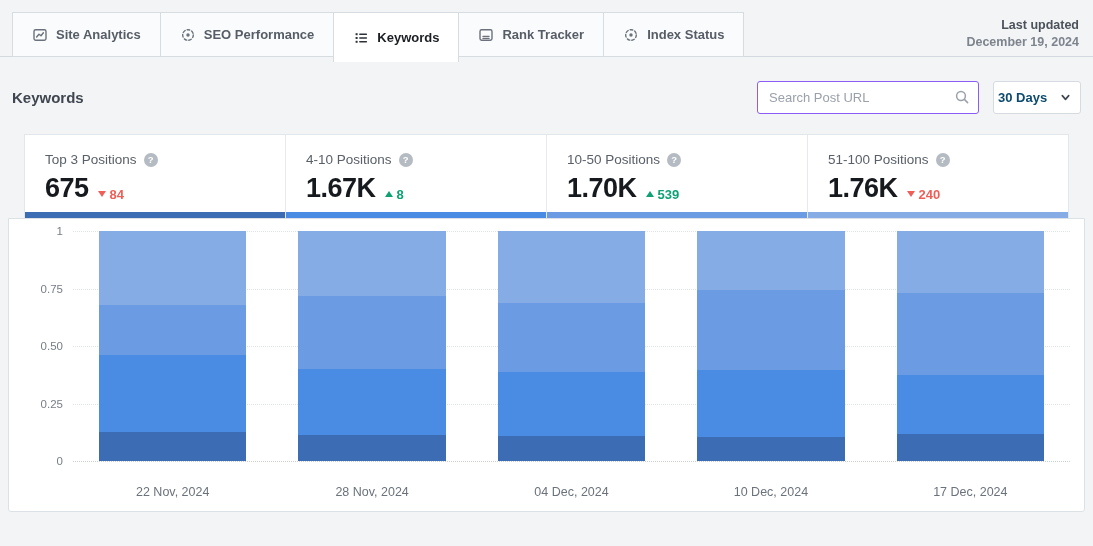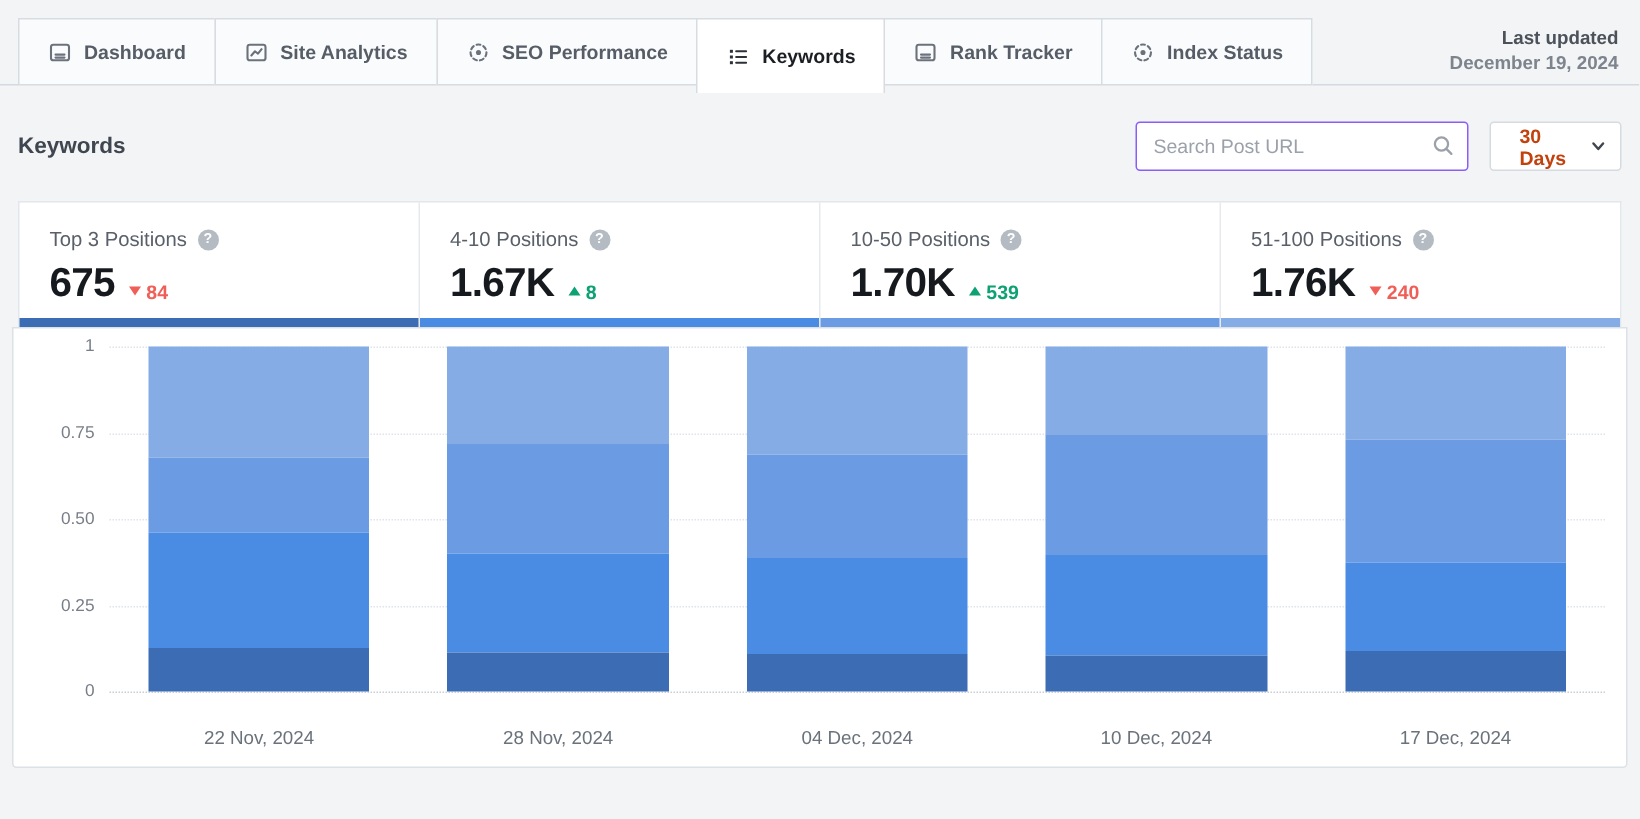--- a/index.html
+++ b/index.html
@@ -34,26 +34,26 @@
   .search-wrap input {
     width:100%; height:100%; border:1px solid #8b5cf6; border-radius:3px;
     background:#fff; padding:0 32px 0 11px; font-size:13px; color:#3f4650;
     font-family:"Liberation Sans", sans-serif; outline:none;
   }
   .search-wrap input::placeholder { color:#9aa1ab; }
   .search-wrap .sicon { position:absolute; right:9px; top:8px; pointer-events:none; }
   .range-select {
     margin-left:14px; width:88px; height:33px; background:#fff;
     border:1px solid #d5dbe0; border-radius:3px; display:flex; align-items:center;
-    justify-content:space-between; padding:0 9px 0 19px; cursor:pointer;
-    font-size:13px; font-weight:600; color:#c2410c;
-  }
-
-  
-  .cards { display:flex; margin:0 12px; background:#fff; border:1px solid #e2e7eb; border-bottom:none;align-items:center; }
+    justify-content:space-between; padding:0 9px 0 4px; cursor:pointer;
+    font-size:13px; font-weight:600; color:#0c4a6e;
+  }
+
+  
+  .cards { display:flex; margin:0 24px; background:#fff; border:1px solid #e2e7eb; border-bottom:none;align-items:center; }
   .card { flex:1; position:relative; padding:17px 20px 14px 20px; border-right:1px solid #e6eaee; cursor:pointer; }
   .card:last-child { border-right:none; }
   .card-label-row { display:flex; align-items:center; gap:7px; }
   .card-label { font-size:13.5px; color:#5a6069; }
   .help-icon {
     width:14px; height:14px; border-radius:50%; background:#b5bbc2; color:#fff;
     font-size:9.5px; font-weight:700; display:flex; align-items:center; justify-content:center;
     cursor:pointer;
   }
   .card-value-row { display:flex; align-items:baseline; gap:9px; margin-top:6px; }
@@ -84,30 +84,20 @@
 <body>
 
 <div class="app">
 
   <div class="tabbar">
     <div id="tabs" style="display:flex;">
         <div class="tab">
           <span class="ticon">
             <svg width="16" height="16" viewBox="0 0 16 16">
               <rect x="2" y="2.8" width="12" height="10.4" rx="1.6" stroke="currentColor" stroke-width="1.4" fill="none" stroke-linecap="round" stroke-linejoin="round"></rect>
-              <line x1="5" y1="9.4" x2="11" y2="9.4" stroke="currentColor" stroke-width="1.4" fill="none" stroke-linecap="round" stroke-linejoin="round"></line>
-              <line x1="5" y1="11.4" x2="11" y2="11.4" stroke="currentColor" stroke-width="1.4" fill="none" stroke-linecap="round" stroke-linejoin="round"></line>
-            </svg>
-          </span>
-          <span>Dashboard</span>
-        </div>
-        <div class="tab">
-          <span class="ticon">
-            <svg width="16" height="16" viewBox="0 0 16 16">
-              <rect x="2" y="2.8" width="12" height="10.4" rx="1.6" stroke="currentColor" stroke-width="1.4" fill="none" stroke-linecap="round" stroke-linejoin="round"></rect>
               <polyline points="4.6,10 7,7.2 9,8.8 11.4,5.8" stroke="currentColor" stroke-width="1.4" fill="none" stroke-linecap="round" stroke-linejoin="round"></polyline>
             </svg>
           </span>
           <span>Site Analytics</span>
         </div>
         <div class="tab">
           <span class="ticon">
             <svg width="16" height="16" viewBox="0 0 16 16">
               <circle cx="8" cy="8" r="5.3" stroke="currentColor" stroke-width="1.4" fill="none" stroke-linecap="round" stroke-linejoin="round" stroke-dasharray="2.6 2.1"></circle>
               <circle cx="8" cy="8" r="1.7" fill="currentColor"></circle>

